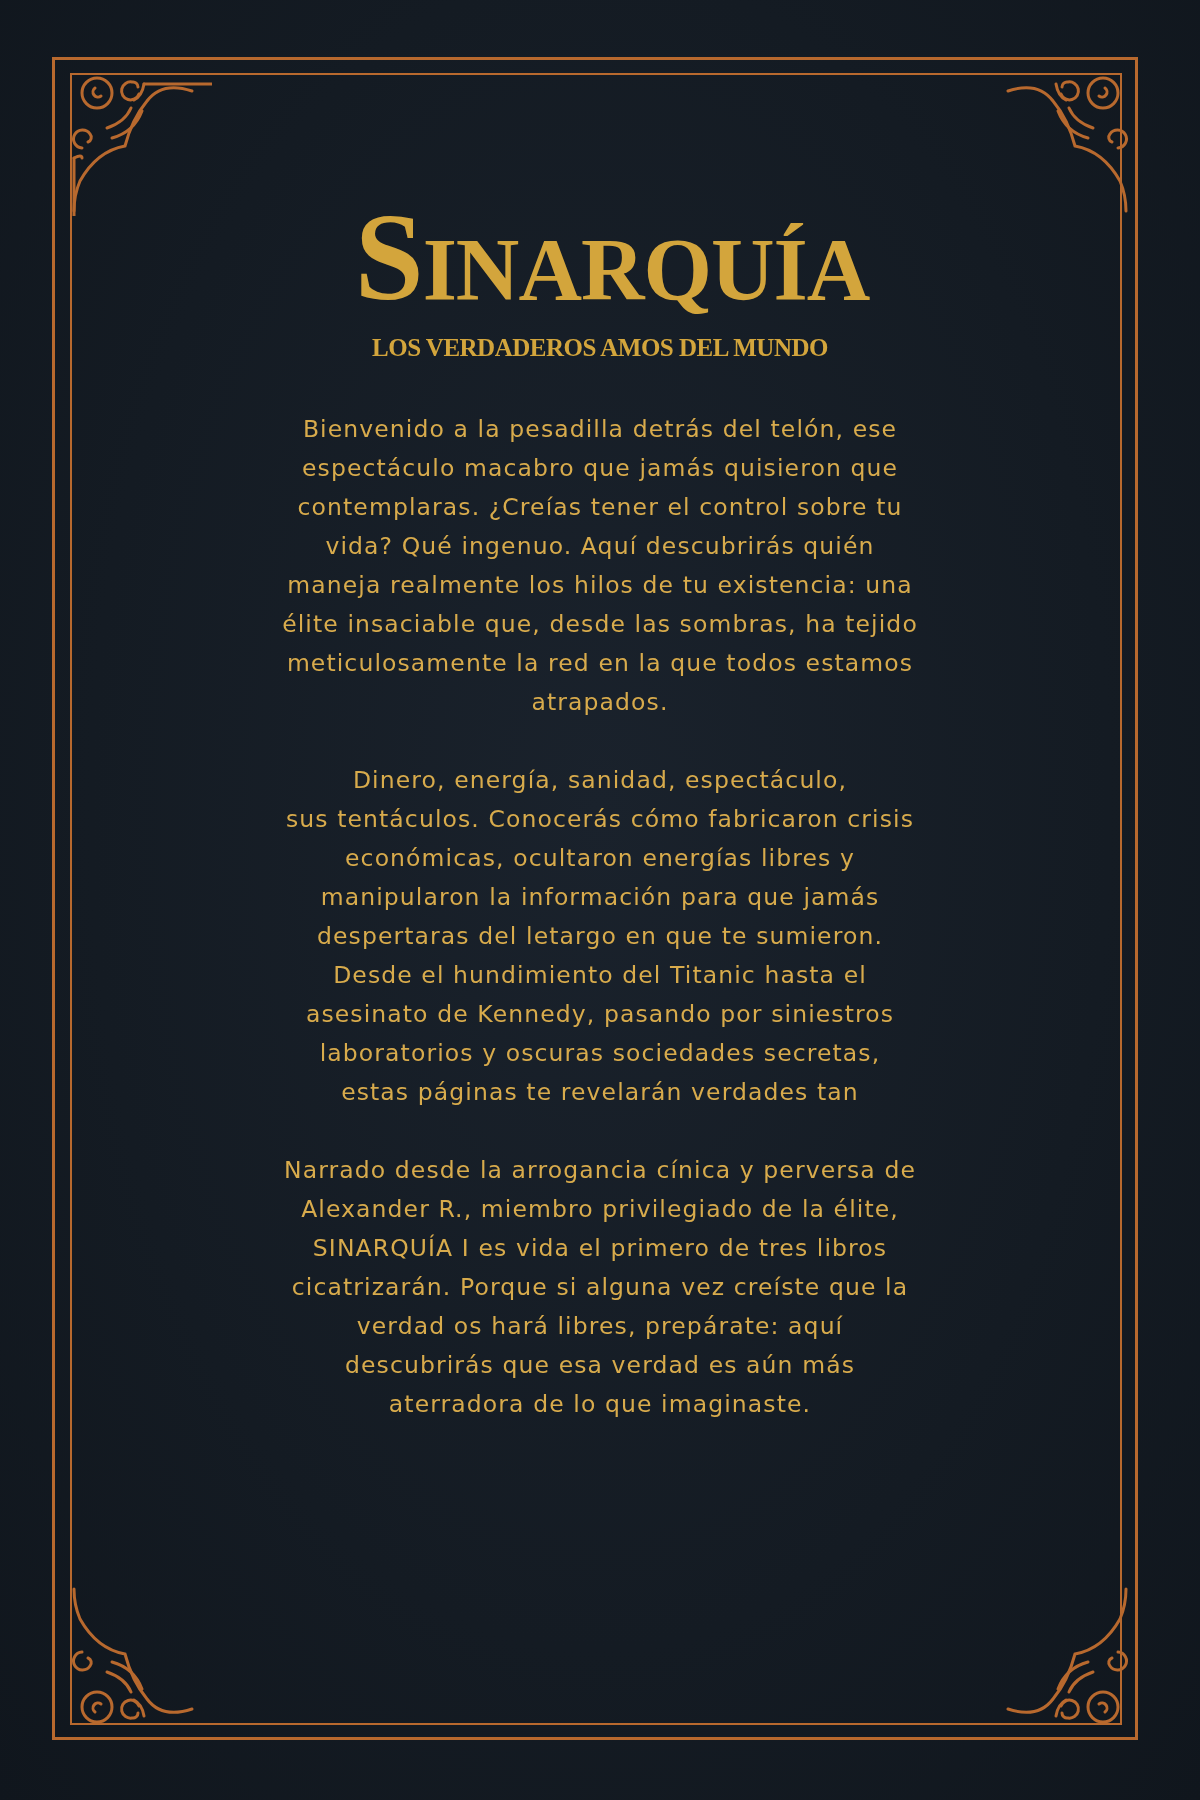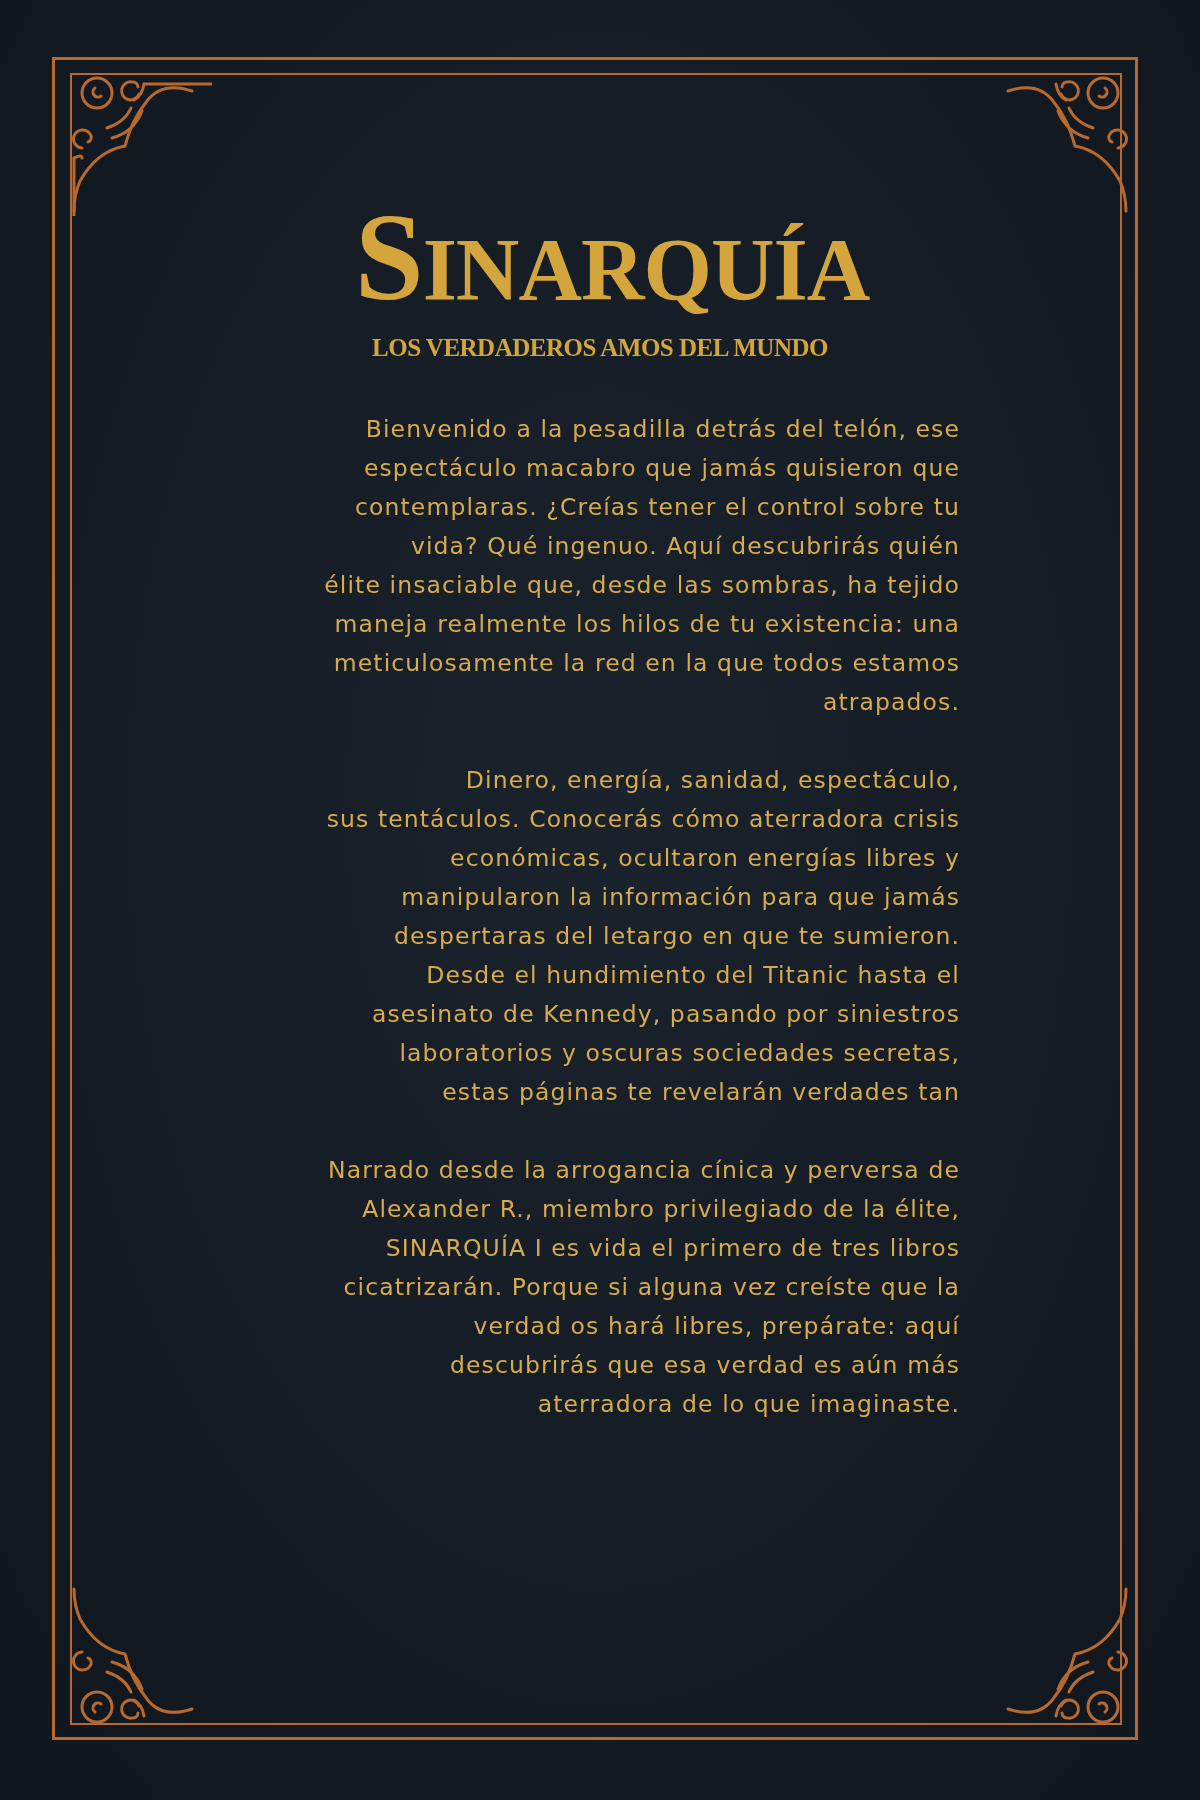--- a/index.html
+++ b/index.html
@@ -33,21 +33,21 @@
   }
   .title .big { font-size:124px; }
   .title .small { font-size:88px; }
   .subtitle {
     font-family: "Liberation Serif", "DejaVu Serif", serif;
     color:#d3a53c; font-weight:bold; font-size:25px; letter-spacing:-0.5px;
     margin-top:14px;
   }
   .body {
     position:absolute; left:240px; top:410px; width:720px;
-    text-align:right; color:#d8ab4c;
+    text-align:center; color:#d8ab4c;
     font-family: "DejaVu Sans", sans-serif;
     font-size:23.5px; line-height:39px; letter-spacing:1.1px;
   }
   .body p { margin:0 0 39px 0; }
   .line { display:block; white-space:nowrap; }
 </style>
 </head>
 <body>
 
 <div class="frame-outer"></div>
@@ -109,28 +109,28 @@
   <h1 class="title"><span class="big">S</span><span class="small">INARQUÍA</span></h1>
   <div class="subtitle">LOS VERDADEROS AMOS DEL MUNDO</div>
 </div>
 
 <div class="body">
   <p>
     <span class="line">Bienvenido a la pesadilla detrás del telón, ese</span>
     <span class="line">espectáculo macabro que jamás quisieron que</span>
     <span class="line">contemplaras. ¿Creías tener el control sobre tu</span>
     <span class="line">vida? Qué ingenuo. Aquí descubrirás quién</span>
+    <span class="line">maneja realmente los hilos de tu existencia: una</span>
     <span class="line">élite insaciable que, desde las sombras, ha tejido</span>
-    <span class="line">maneja realmente los hilos de tu existencia: una</span>
     <span class="line">meticulosamente la red en la que todos estamos</span>
     <span class="line">atrapados.</span>
   </p>
   <p>
     <span class="line">Dinero, energía, sanidad, espectáculo,</span>
-    <span class="line">sus tentáculos. Conocerás cómo aterradora crisis</span>
+    <span class="line">sus tentáculos. Conocerás cómo fabricaron crisis</span>
     <span class="line">económicas, ocultaron energías libres y</span>
     <span class="line">manipularon la información para que jamás</span>
     <span class="line">despertaras del letargo en que te sumieron.</span>
     <span class="line">Desde el hundimiento del Titanic hasta el</span>
     <span class="line">asesinato de Kennedy, pasando por siniestros</span>
     <span class="line">laboratorios y oscuras sociedades secretas,</span>
     <span class="line">estas páginas te revelarán verdades tan</span>
   </p>
   <p>
     <span class="line">Narrado desde la arrogancia cínica y perversa de</span>

